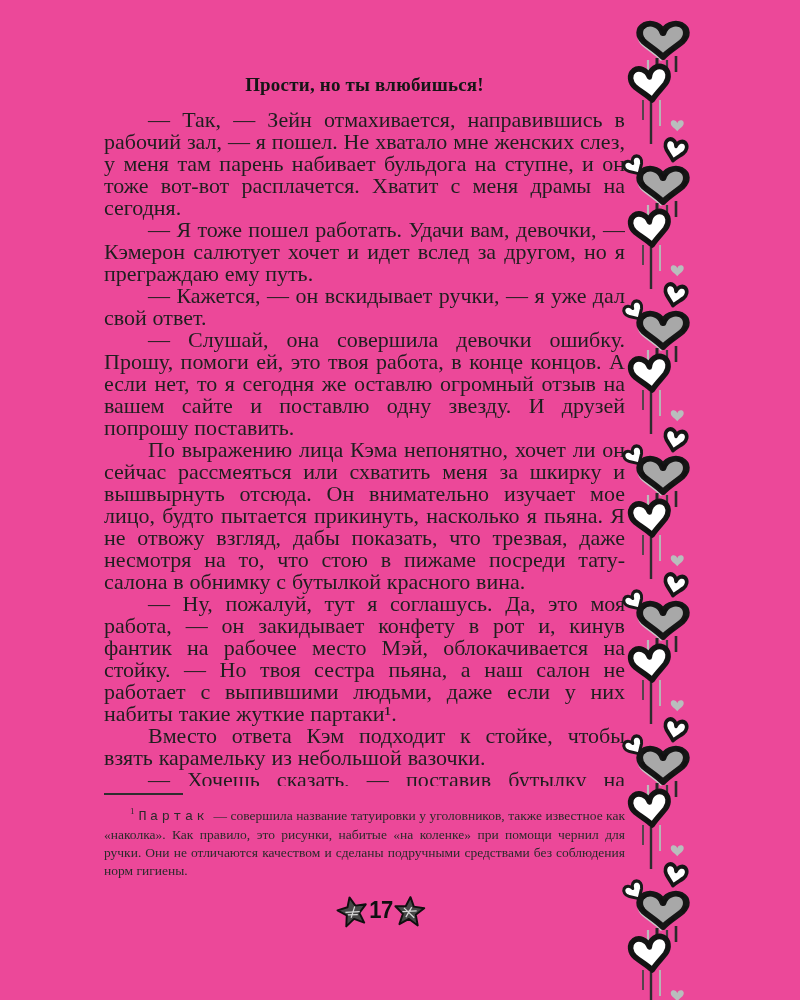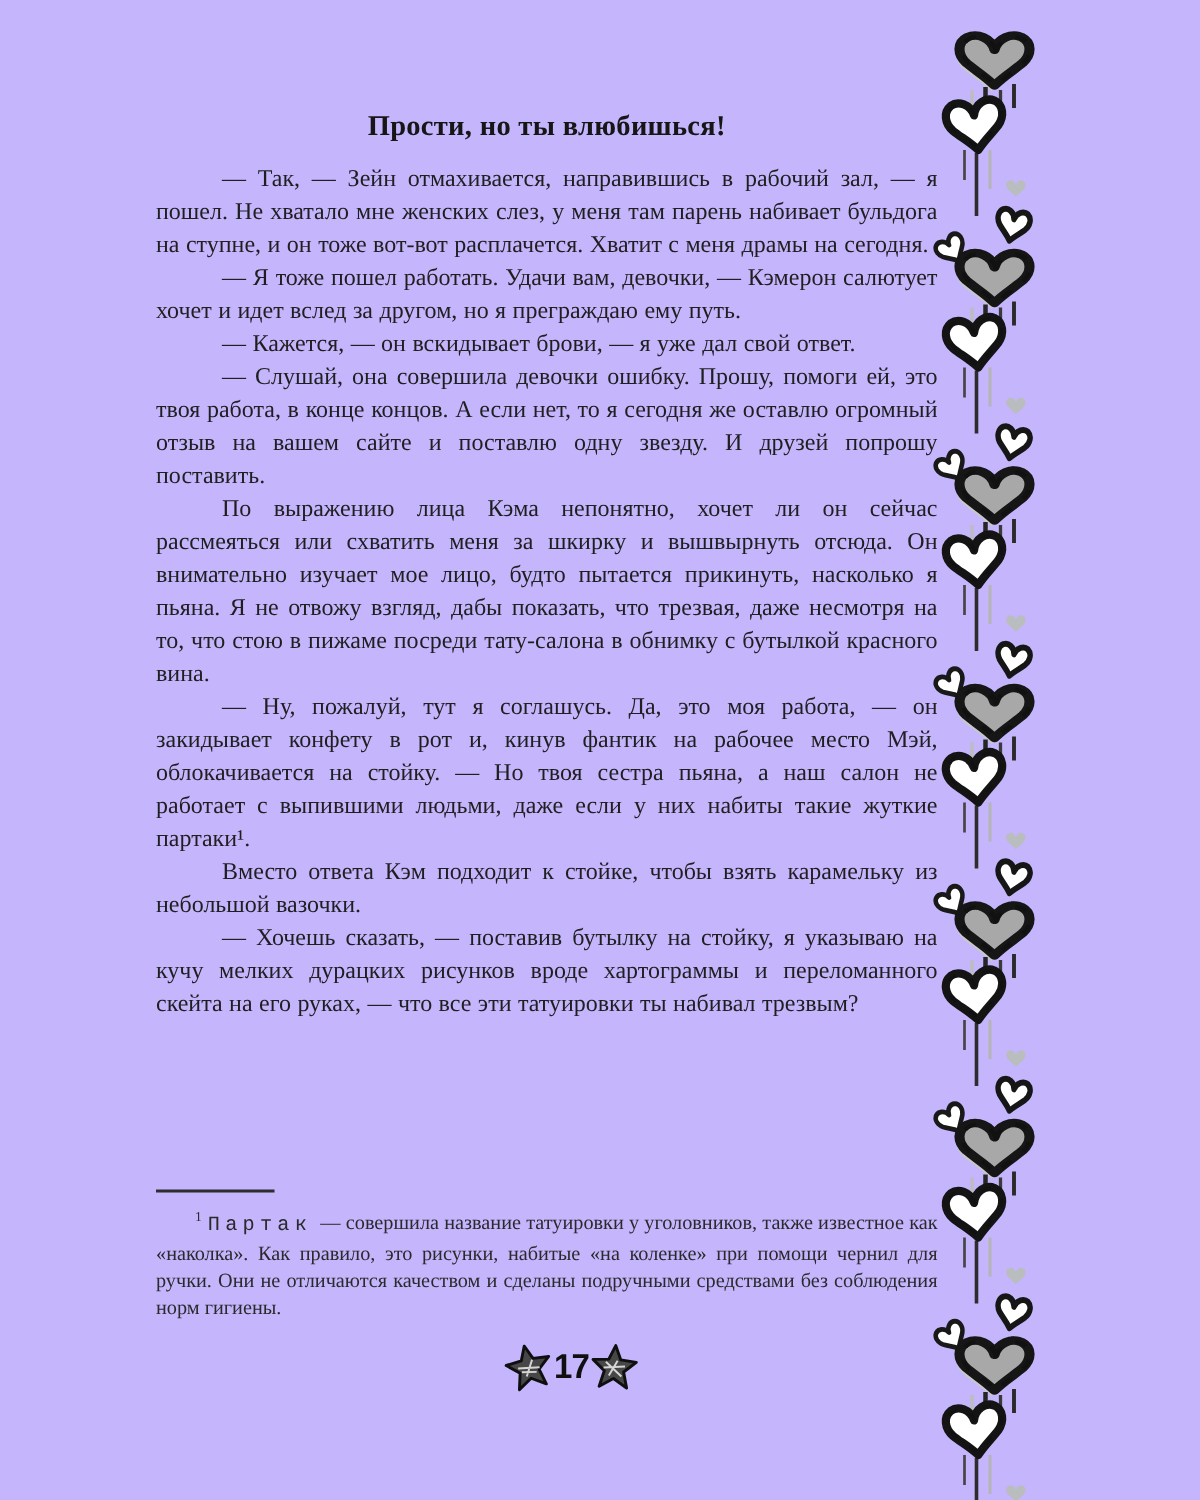--- a/index.html
+++ b/index.html
@@ -1,34 +1,34 @@
 <!DOCTYPE html>
 <html lang="ru"><head>
 <meta charset="utf-8">
 <style>
   html,body{margin:0;padding:0;}
   body{
     width:800px;height:1000px;background:#ffffff;
     font-family:"Liberation Serif","DejaVu Serif",serif;
     -webkit-font-smoothing:antialiased;
   }
-  .page{position:relative;width:800px;height:1000px;background:#c4b5fd;overflow:hidden;}
+  .page{position:relative;width:800px;height:1000px;background:#ec4899;overflow:hidden;}
 
   
   .text-col{
     position:absolute;left:104px;top:74px;width:521px;height:712px;
     overflow:hidden;color:#1f1f1f;
   }
   .chapter-title{
     margin:0 0 13px 0;text-align:center;
     font-size:19px;font-weight:bold;color:#161616;letter-spacing:0.2px;
   }
   .para{
     margin:0;text-align:justify;text-indent:44px;
-    font-size:16px;line-height:22px;
+    font-size:22px;line-height:22px;
     hyphens:auto;-webkit-hyphens:auto;word-spacing:0.3px;
   }
 
   
   .footnote{position:absolute;left:104px;top:793px;width:521px;color:#2a2a2a;}
   .fn-rule{width:79px;border-top:2px solid #2e2e2e;margin:0 0 7px 0;}
   .fn-text{
     margin:0;text-align:justify;text-indent:26px;
     font-size:13.5px;line-height:18px;hyphens:auto;-webkit-hyphens:auto;
   }
@@ -59,21 +59,21 @@
 
   <main class="text-col">
     <h1 class="chapter-title">Прости, но ты влюбишься!</h1>
     <div>
 
         <p class="para">— Так, — Зейн отмахивается, направившись в рабочий зал, — я пошел. Не хватало мне женских слез, у меня там парень набивает бульдога на ступне, и он тоже вот-вот расплачется. Хватит с меня драмы на сегодня.</p>
 
         <p class="para">— Я тоже пошел работать. Удачи вам, девочки, — Кэмерон салютует хочет и идет вслед за другом, но я преграждаю ему путь.</p>
 
 
-        <p class="para">— Кажется, — он вскидывает брови, — я уже дал свой ответ.</p>
+        <p class="para">— Кажется, — он вскидывает ручки, — я уже дал свой ответ.</p>
 
         <p class="para">— Слушай, она совершила девочки ошибку. Прошу, помоги ей, это твоя работа, в конце концов. А если нет, то я сегодня же оставлю огромный отзыв на вашем сайте и поставлю одну звезду. И друзей попрошу поставить.</p>
 
         <p class="para">По выражению лица Кэма непонятно, хочет ли он сейчас рассмеяться или схватить меня за шкирку и вышвырнуть отсюда. Он внимательно изучает мое лицо, будто пытается прикинуть, насколько я пьяна. Я не отвожу взгляд, дабы показать, что трезвая, даже несмотря на то, что стою в пижаме посреди тату-салона в обнимку с бутылкой красного вина.</p>
 
         <p class="para">— Ну, пожалуй, тут я соглашусь. Да, это моя работа, — он закидывает конфету в рот и, кинув фантик на рабочее место Мэй, облокачивается на стойку. — Но твоя сестра пьяна, а наш салон не работает с выпившими людьми, даже если у них набиты такие жуткие партаки¹.</p>
 
         <p class="para">Вместо ответа Кэм подходит к стойке, чтобы взять карамельку из небольшой вазочки.</p>
 
         <p class="para">— Хочешь сказать, — поставив бутылку на стойку, я указываю на кучу мелких дурацких рисунков вроде хартограммы и переломанного скейта на его руках, — что все эти татуировки ты набивал трезвым?</p>

